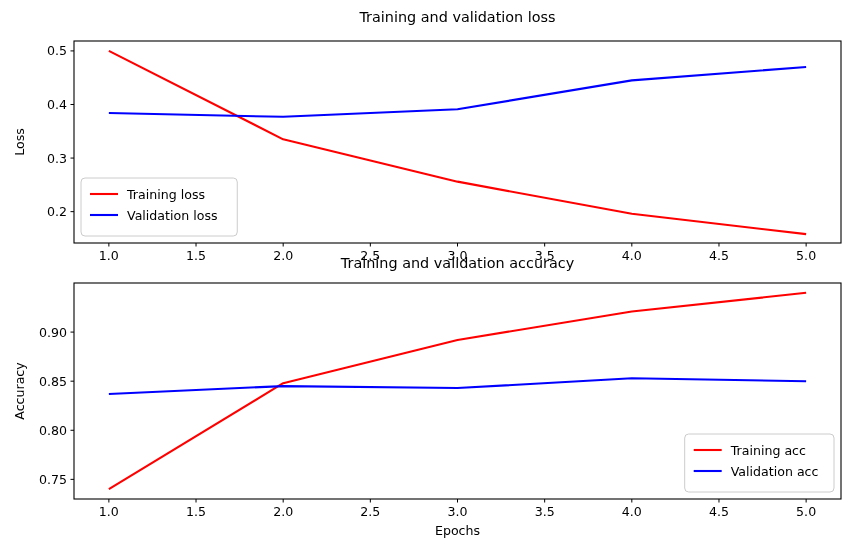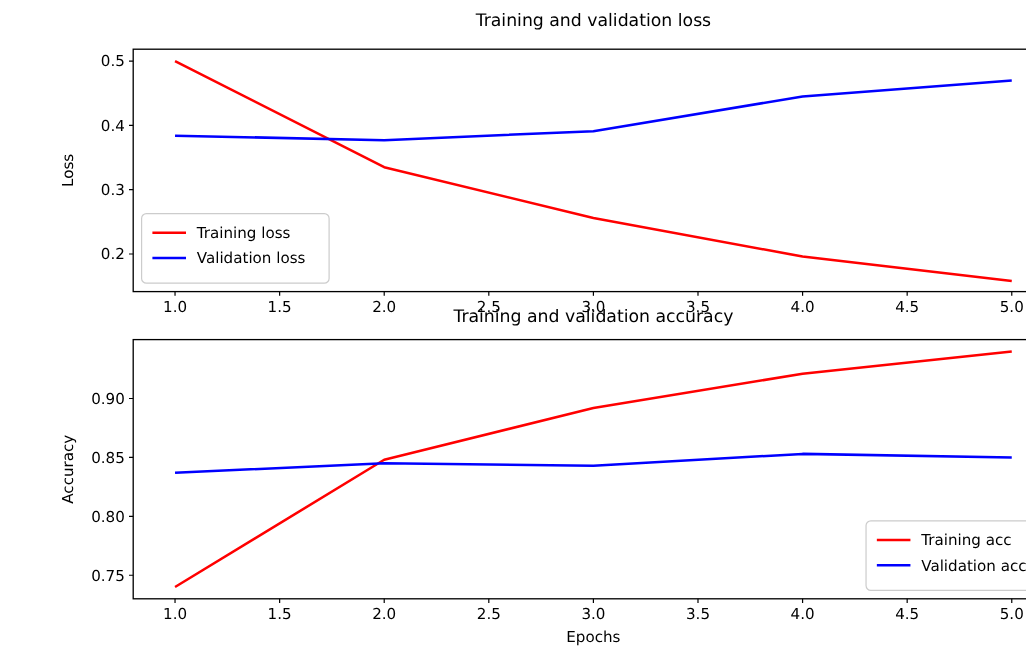--- a/index.html
+++ b/index.html
@@ -14,21 +14,20 @@
     color: #000000;
     overflow: hidden;
     position: relative;
   }
   #figure {
     position: absolute;
     left: 0;
     top: 0;
     width: 708px;
     height: 547px;
-    margin-left: 37px;
   }
   svg.figure-svg {
     display: block;
     width: 855px;
     height: 547px;
     background: #ffffff;
   }
   .axis-spine {
     fill: none;
     stroke: #000000;

